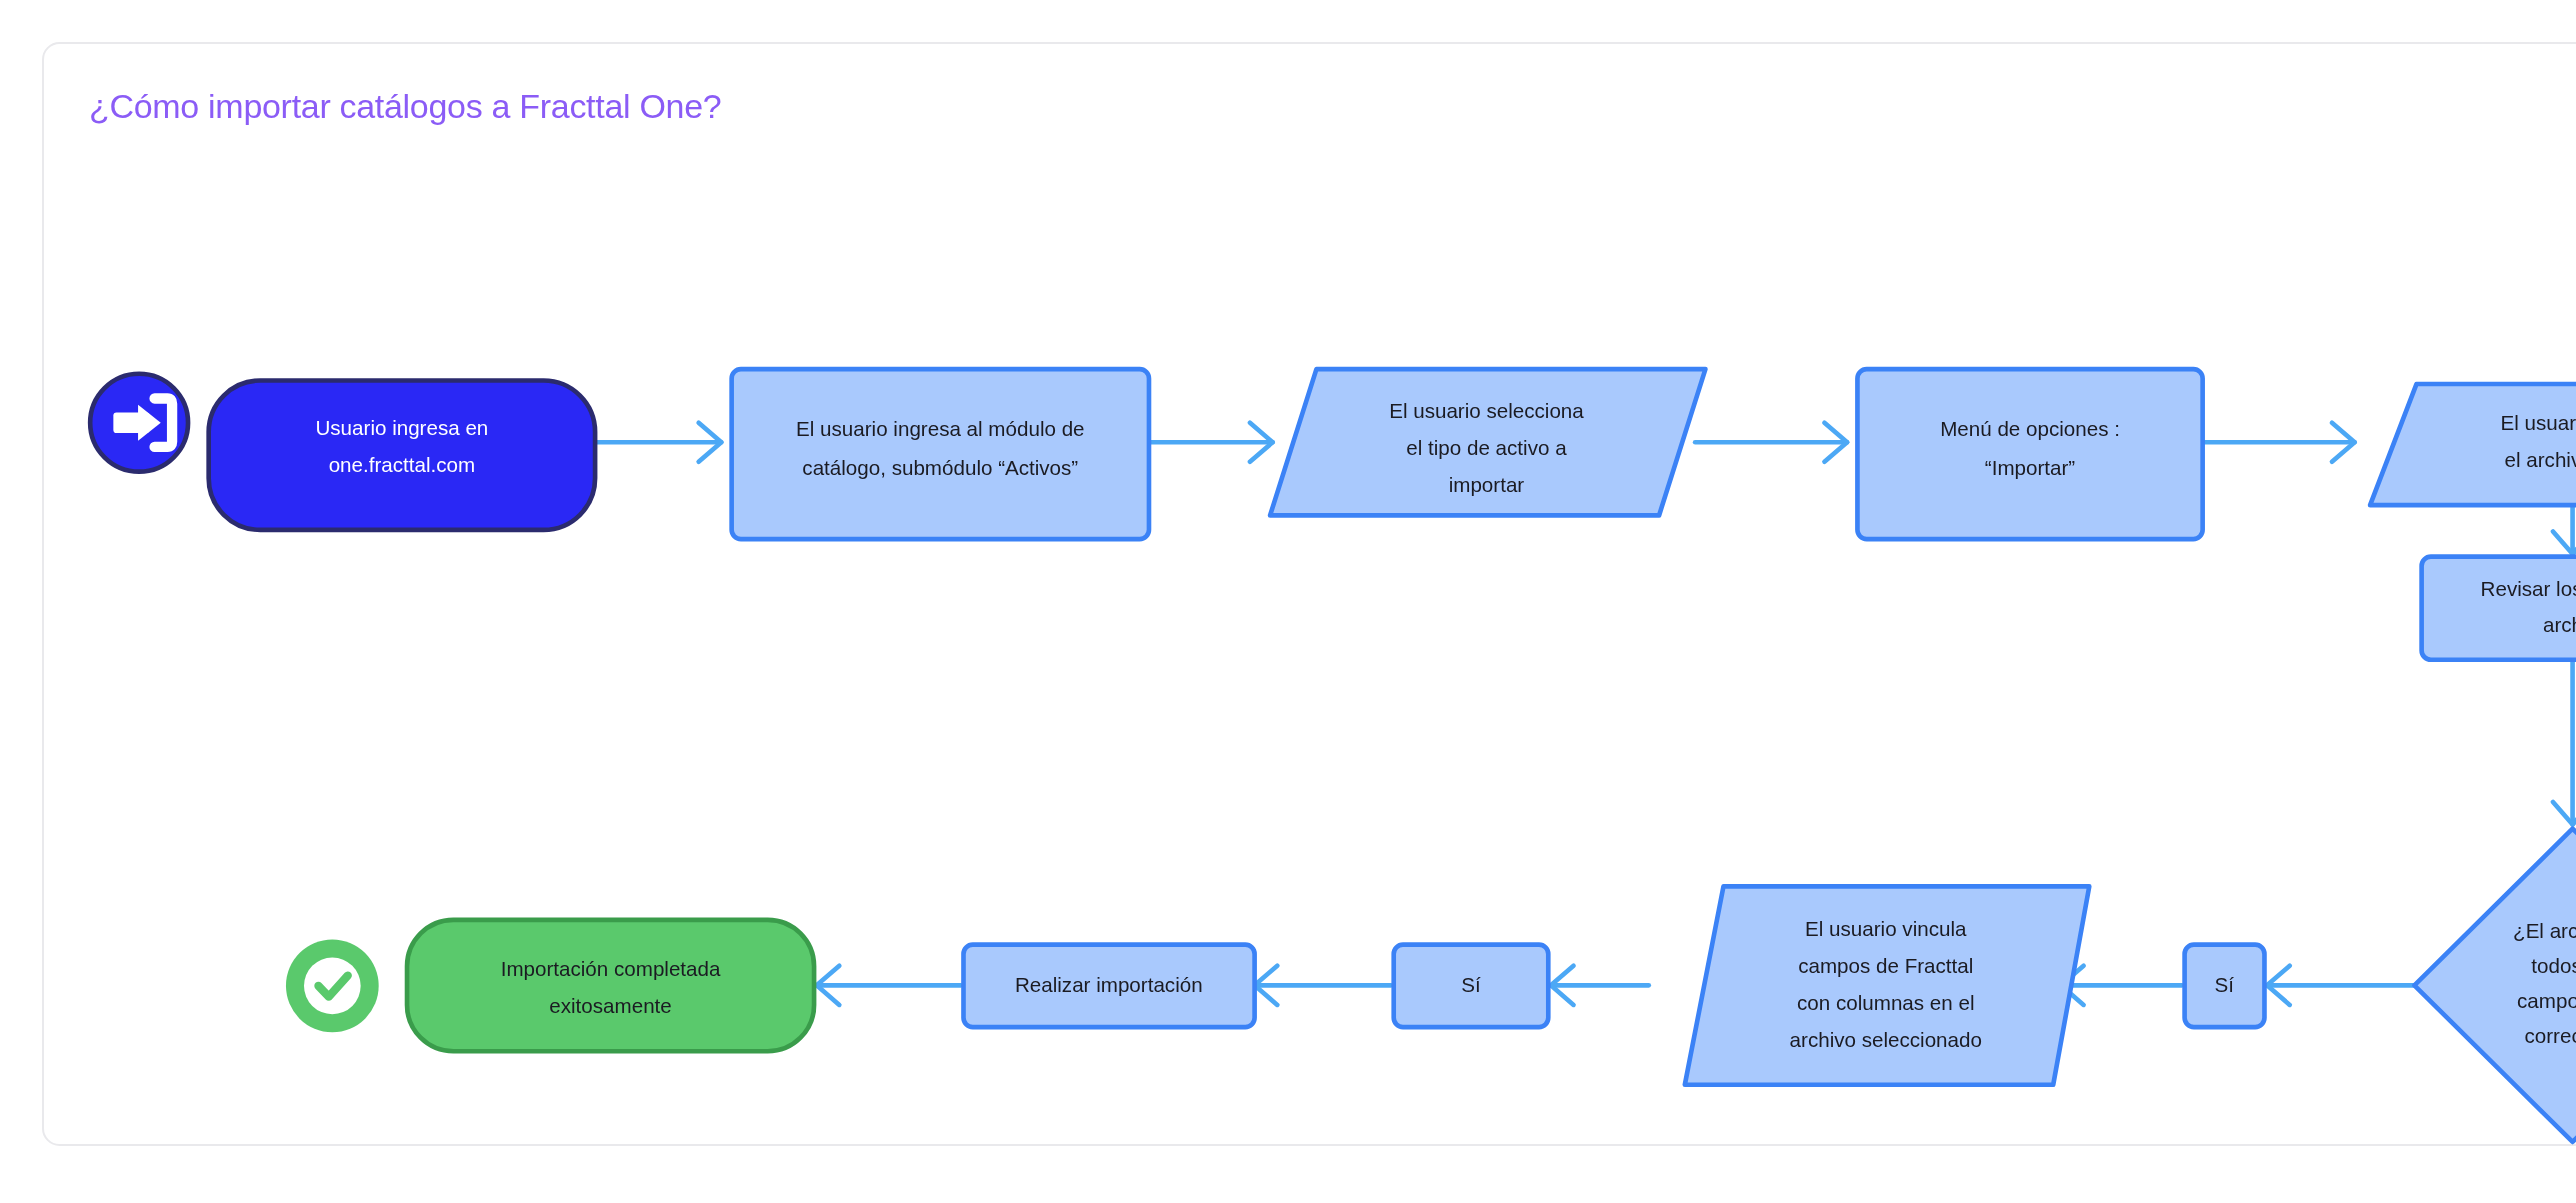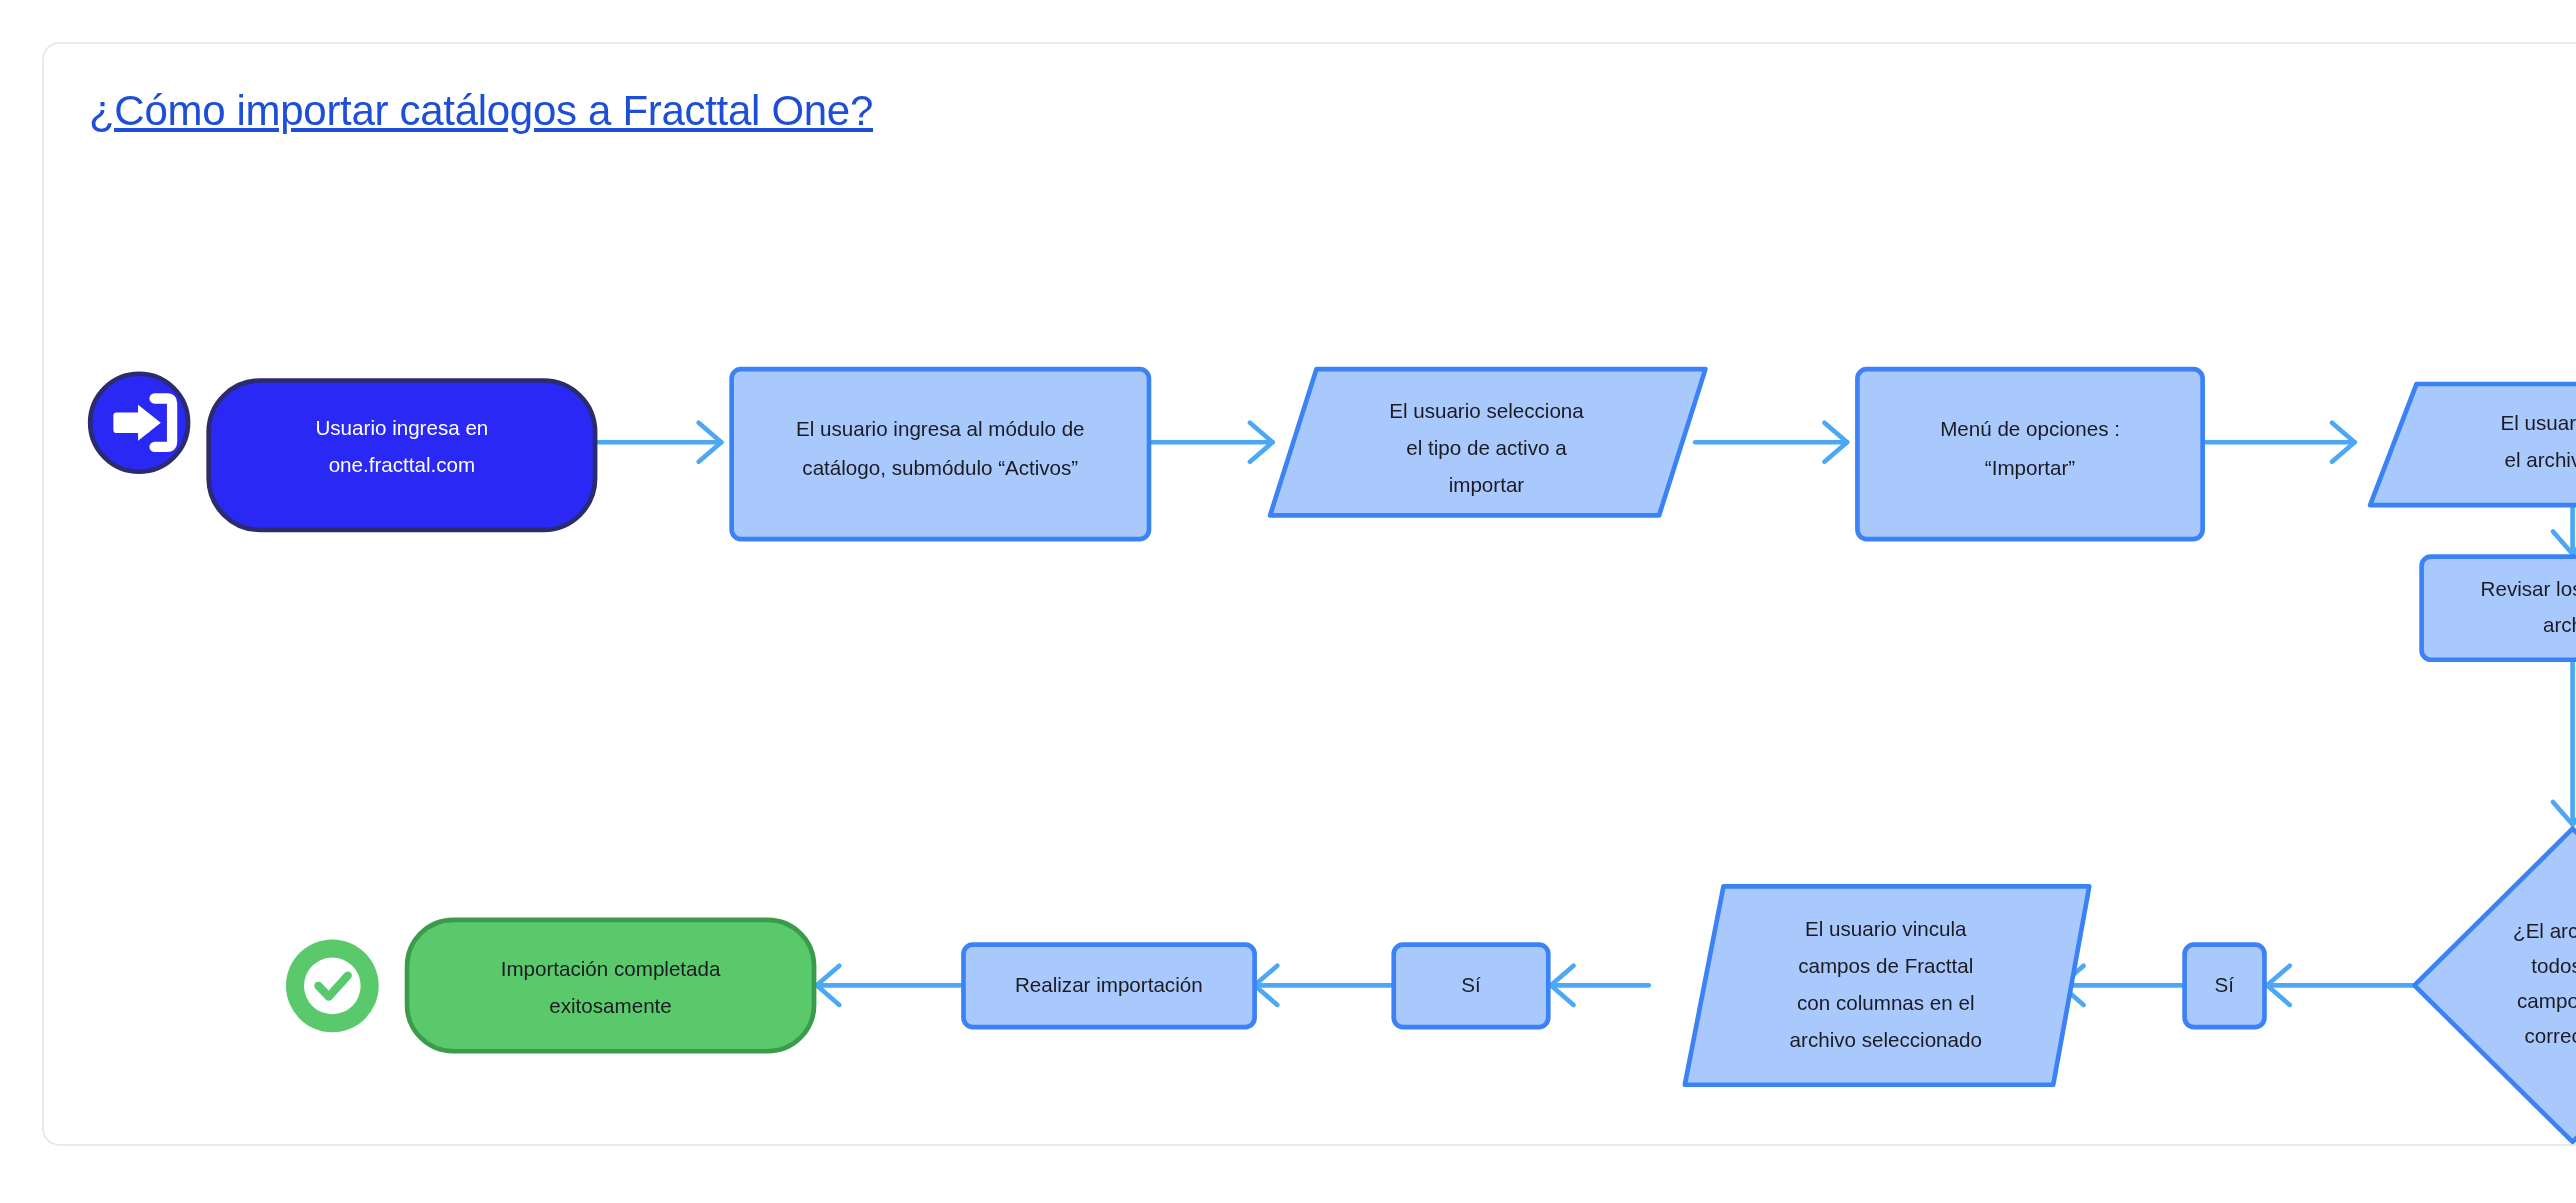--- a/index.html
+++ b/index.html
@@ -23,26 +23,25 @@
     height: 1104px;
     background: #ffffff;
     border: 2.1px solid #e9e9ec;
     border-radius: 17.5px;
     box-sizing: border-box;
   }
   #title {
     position: absolute;
     left: 89px;
     top: 88px;
-    font-size: 42px;
+    font-size: 34px;
     line-height: 1.1;
-    color: #1d4ed8;
+    color: #8b5cf6;
     letter-spacing: -0.3px;
     white-space: nowrap;
-    text-decoration: underline;
   }
   #flow {
     position: absolute;
     left: 0;
     top: 0;
     width: 3314px;
     height: 1204px;
   }
   .nodetext {
     font-family: "Liberation Sans", sans-serif;

